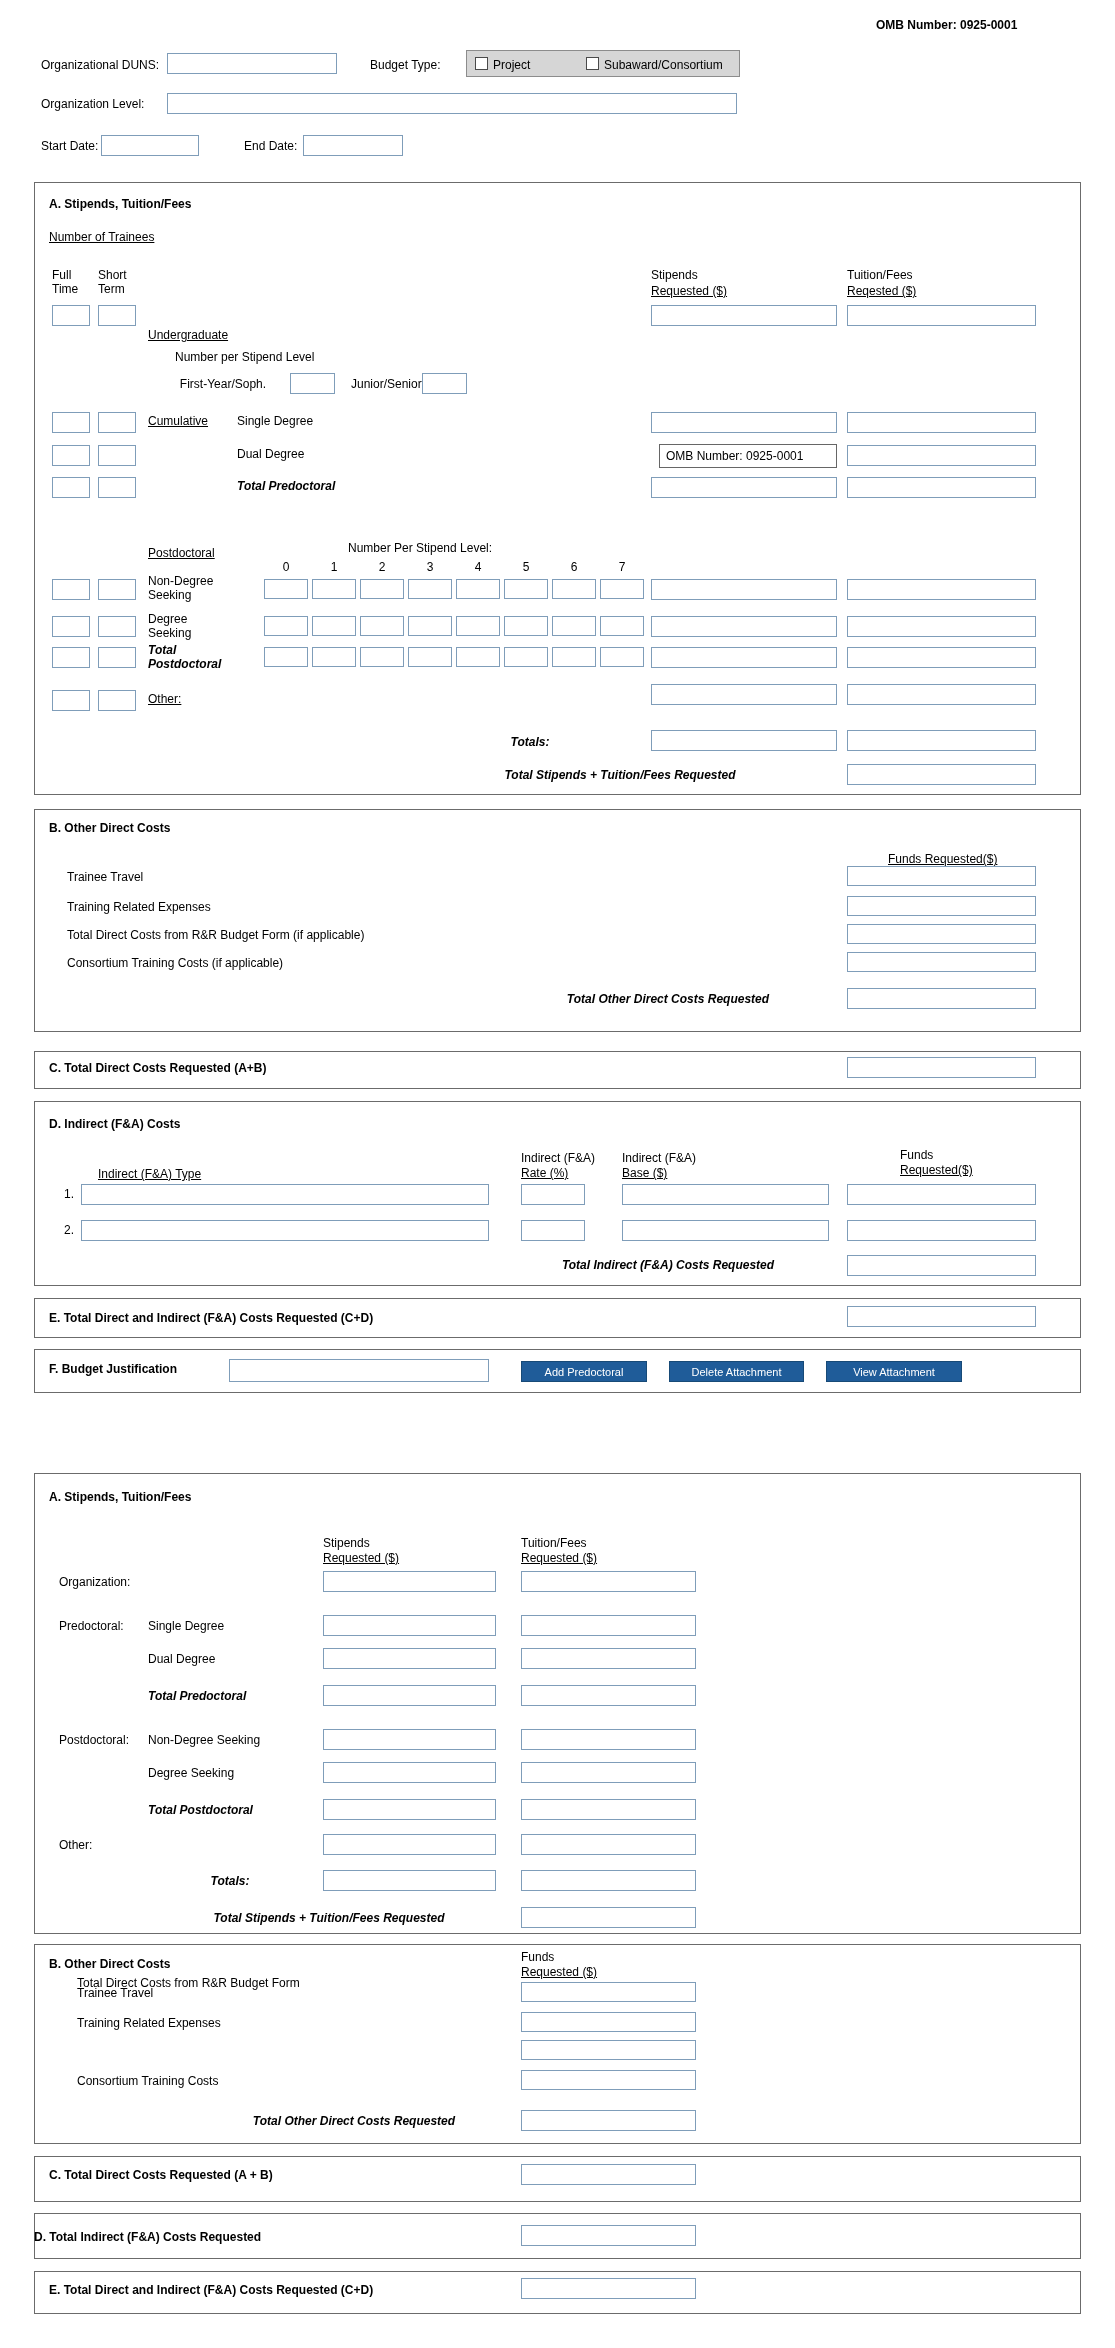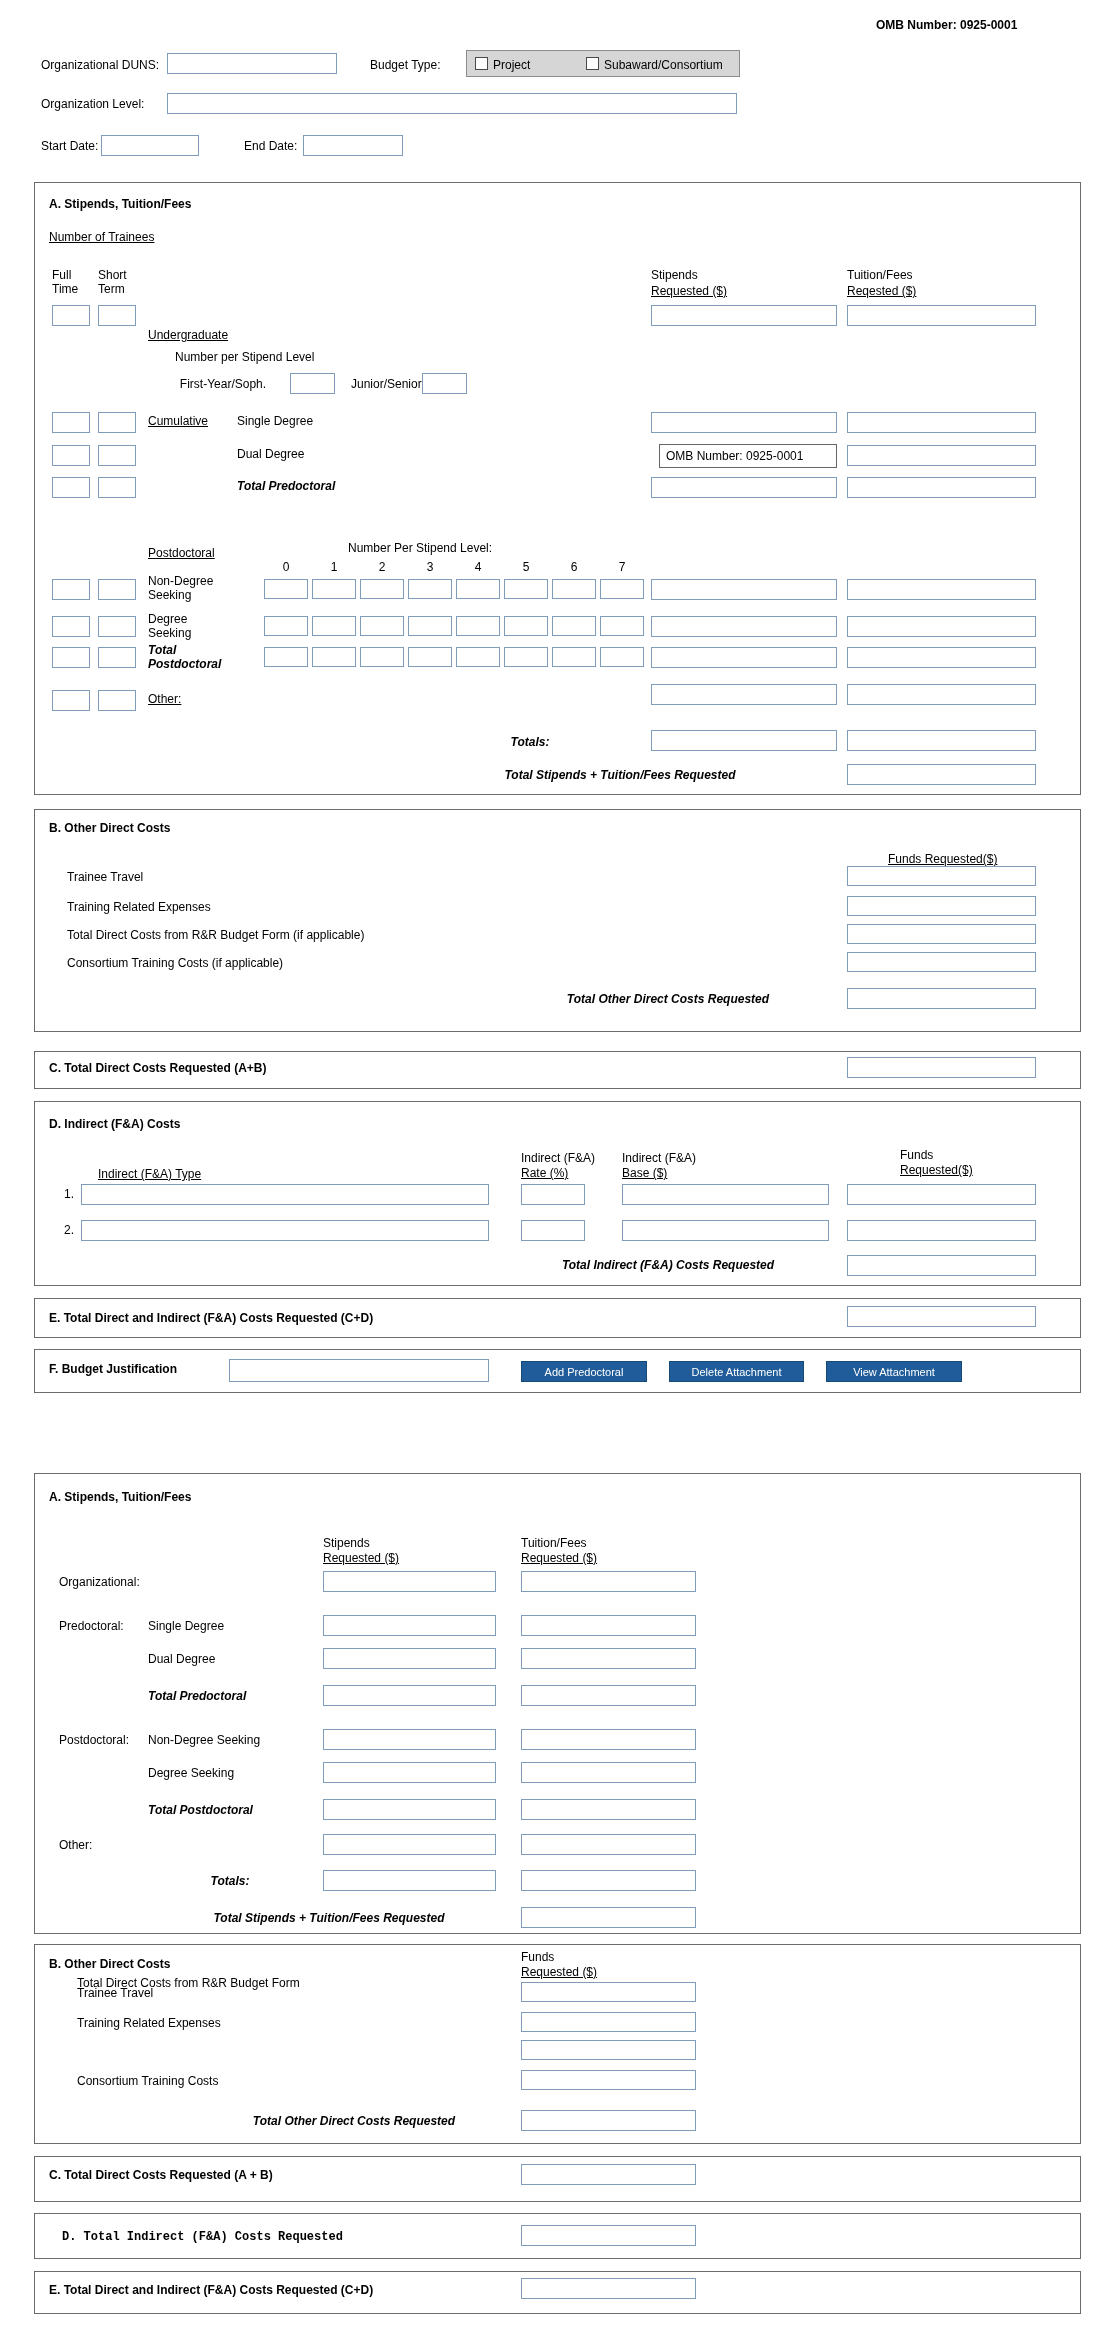--- a/index.html
+++ b/index.html
@@ -219,21 +219,21 @@
   <button class="btn" style="left:669px;top:1361px;width:135px;">Delete Attachment</button>
   <button class="btn" style="left:826px;top:1361px;width:136px;">View Attachment</button>
 
 
   <div class="t b" style="left:49px;top:1490px;">A. Stipends, Tuition/Fees</div>
   <div class="t" style="left:323px;top:1536px;">Stipends</div>
   <div class="t u" style="left:323px;top:1551px;">Requested ($)</div>
   <div class="t" style="left:521px;top:1536px;">Tuition/Fees</div>
   <div class="t u" style="left:521px;top:1551px;">Requested ($)</div>
 
-  <div class="t" style="left:59px;top:1575px;">Organizational:</div>
+  <div class="t" style="left:59px;top:1575px;">Organization:</div>
   <input class="inp" style="left: 323px; top: 1571px; width: 173px;">
   <input class="inp" style="left: 521px; top: 1571px; width: 175px;">
 
   <div class="t" style="left:59px;top:1619px;">Predoctoral:</div>
   <div class="t" style="left:148px;top:1619px;">Single Degree</div>
   <input class="inp" style="left: 323px; top: 1615px; width: 173px;">
   <input class="inp" style="left: 521px; top: 1615px; width: 175px;">
 
   <div class="t" style="left:148px;top:1652px;">Dual Degree</div>
   <input class="inp" style="left: 323px; top: 1648px; width: 173px;">
@@ -279,19 +279,19 @@
   <input class="inp" style="left: 521px; top: 2040px; width: 175px; height: 20px;">
   <div class="t" style="left:77px;top:2074px;">Consortium Training Costs</div>
   <input class="inp" style="left: 521px; top: 2070px; width: 175px; height: 20px;">
 
   <div class="t r b i" style="left:200px;top:2114px;width:308px;">Total Other Direct Costs Requested</div>
   <input class="inp" style="left: 521px; top: 2110px; width: 175px;">
 
   <div class="t b" style="left:49px;top:2168px;">C. Total Direct Costs Requested (A + B)</div>
   <input class="inp" style="left: 521px; top: 2164px; width: 175px;">
 
-  <div class="t b" style="left:62px;top:2230px;font-family:Liberation Mono, monospace;">D. Total Indirect (F&amp;A) Costs Requested</div>
+  <div class="t b" style="left:34px;top:2230px;">D. Total Indirect (F&amp;A) Costs Requested</div>
   <input class="inp" style="left: 521px; top: 2225px; width: 175px;">
 
   <div class="t b" style="left:49px;top:2283px;">E. Total Direct and Indirect (F&amp;A) Costs Requested (C+D)</div>
   <input class="inp" style="left: 521px; top: 2278px; width: 175px;">
 
 </div>
 
 </body></html>

